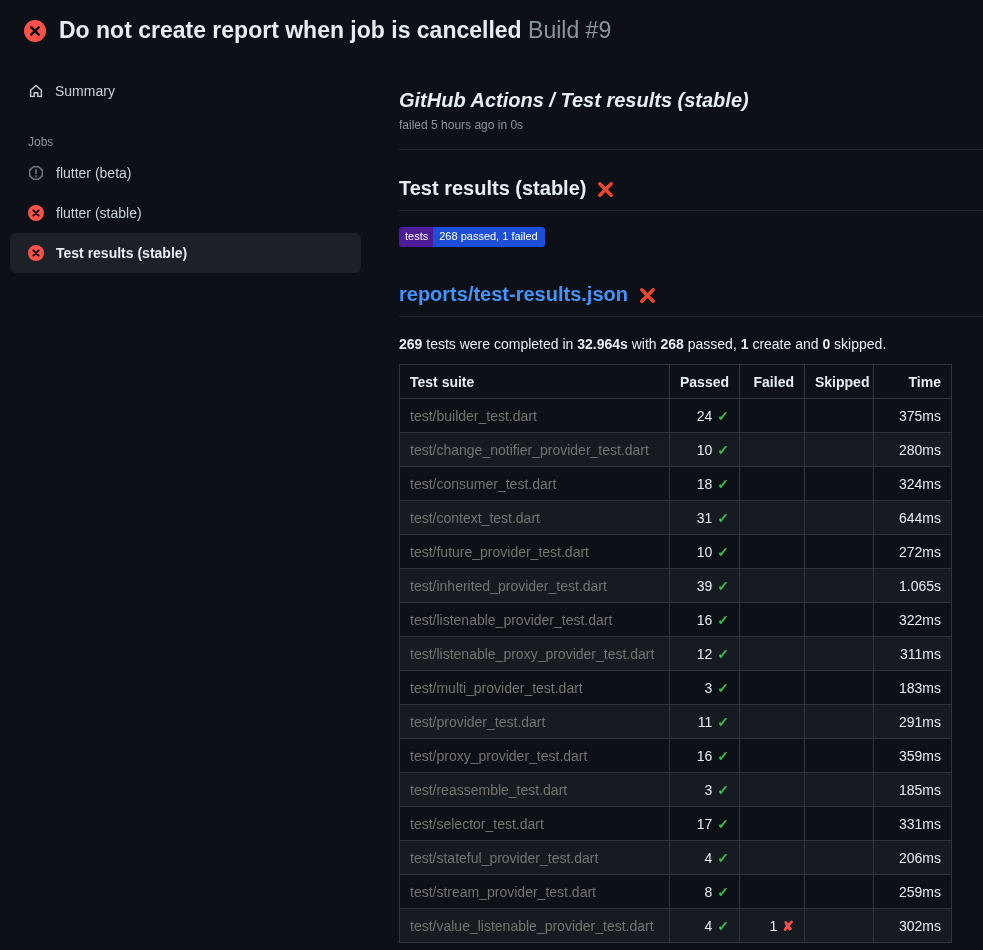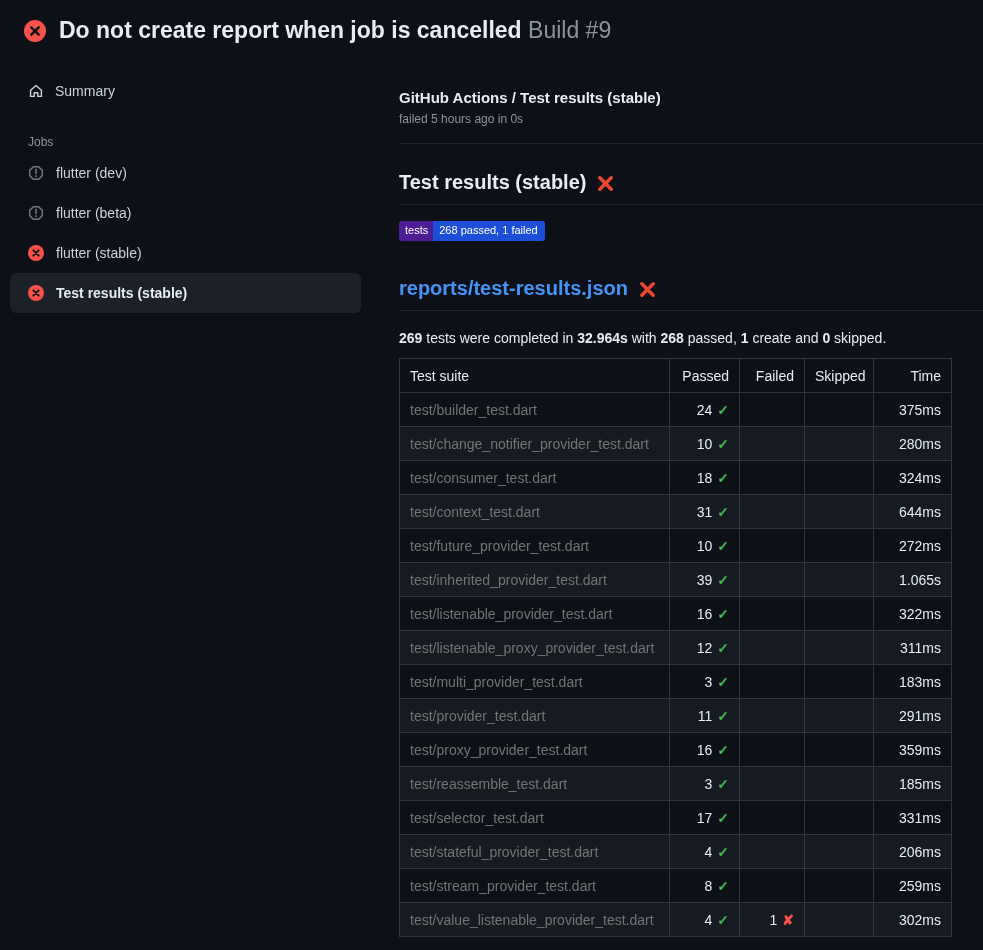--- a/index.html
+++ b/index.html
@@ -25,21 +25,21 @@
   
   .summary-item { display:flex; align-items:center; gap:11px; padding:6px 14px 6px 18px;
                   border-radius:6px; color:#c9d1d9; cursor:pointer; }
   .jobs-heading { color:#8b949e; font-size:12px; margin:30px 0 4px 18px; }
   .job-item { display:flex; align-items:center; gap:12px; height:40px; padding:0 14px 0 18px;
               border-radius:6px; color:#c9d1d9; cursor:pointer; }
   .job-item.selected { background:#1c2128; color:#e6edf3; font-weight:700; }
   .job-icon, .summary-icon { flex:none; width:16px; height:16px; }
 
   
-  .breadcrumb { font-weight:700; font-size:15px; }
+  .breadcrumb { font-weight:700; font-size:20px;font-style:italic; }
   .status-line { color:#8b949e; font-size:12px; margin-top:6px; }
   .divider { border:0; border-top:1px solid #21262d; margin:17px 0 0 0; }
 
   h2.section-heading { display:flex; align-items:center; gap:10px; font-size:20px; font-weight:700;
                        margin:27px 0 0 0; padding-bottom:10px; border-bottom:1px solid #21262d; }
   h2.report-heading { margin-top:36px; }
   h2.report-heading .heading-link { color:#4493f8; }
   .x-mark-svg { width:19px; height:19px; flex:none; margin-top:2px; }
 
   .badge { display:inline-flex; margin-top:16px; border-radius:3px; overflow:hidden;
@@ -47,21 +47,21 @@
   .badge-label { background:#4c1d95; padding:3px 5px 4px 6px; }
   .badge-value { background:#1d4ed8; padding:3px 7px 4px 6px; }
 
   .summary-text { margin:19px 0 0 0; font-size:14px; color:#e6edf3; }
   .summary-text b { font-weight:700; }
 
   
   table.results { margin-top:12px; border-collapse:collapse; table-layout:fixed; width:552px; }
   .results th, .results td { border:1px solid #30363d; height:34px; padding:0 10px;
                              white-space:nowrap; overflow:hidden; }
-  .results th { font-weight:400; text-align:right; color:#e6edf3; }
+  .results th { font-weight:700; text-align:right; color:#e6edf3; }
   .results th.col-suite { text-align:left; }
   .results td { text-align:right; color:#e6edf3; }
   .results td.suite-cell { text-align:left; }
   .results tbody tr:nth-child(even) { background:#161b22; }
   .icon-check::before { content:"\2713"; color:#3fb950; font-weight:700; margin-left:5px; }
   .icon-cross::before { content:"\2718"; color:#f85149; font-weight:700; margin-left:5px; }
 </style>
 </head>
 <body>
 
@@ -99,26 +99,20 @@
     <div class="summary-item">
       <svg class="summary-icon" viewBox="0 0 16 16">
           <use href="#def-home"></use>
         </svg>
       <span>Summary</span>
     </div>
 
     <div class="jobs-heading">Jobs</div>
 
     <nav>
-      <div class="job-item">
-        <svg class="job-icon" viewBox="0 0 16 16">
-            <use href="#def-stop"></use>
-          </svg>
-        <span>flutter (dev)</span>
-      </div>
       <div class="job-item">
         <svg class="job-icon" viewBox="0 0 16 16">
             <use href="#def-stop"></use>
           </svg>
         <span>flutter (beta)</span>
       </div>
       <div class="job-item">
         <svg class="job-icon" viewBox="0 0 16 16">
             <use href="#def-x-circle"></use>
           </svg>

